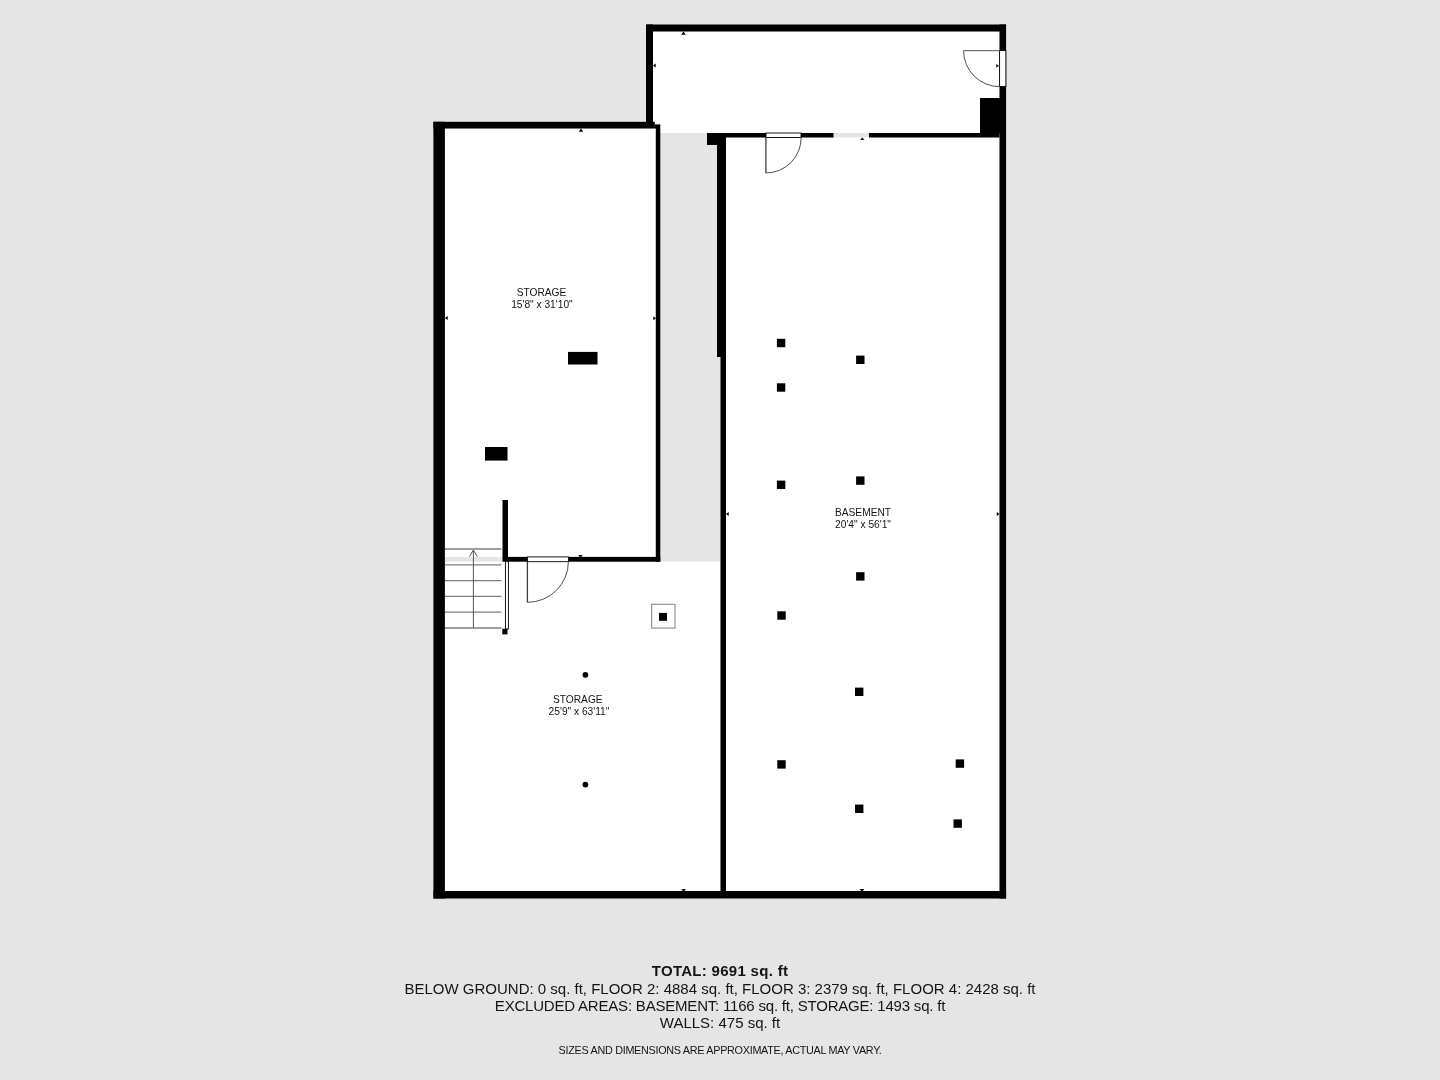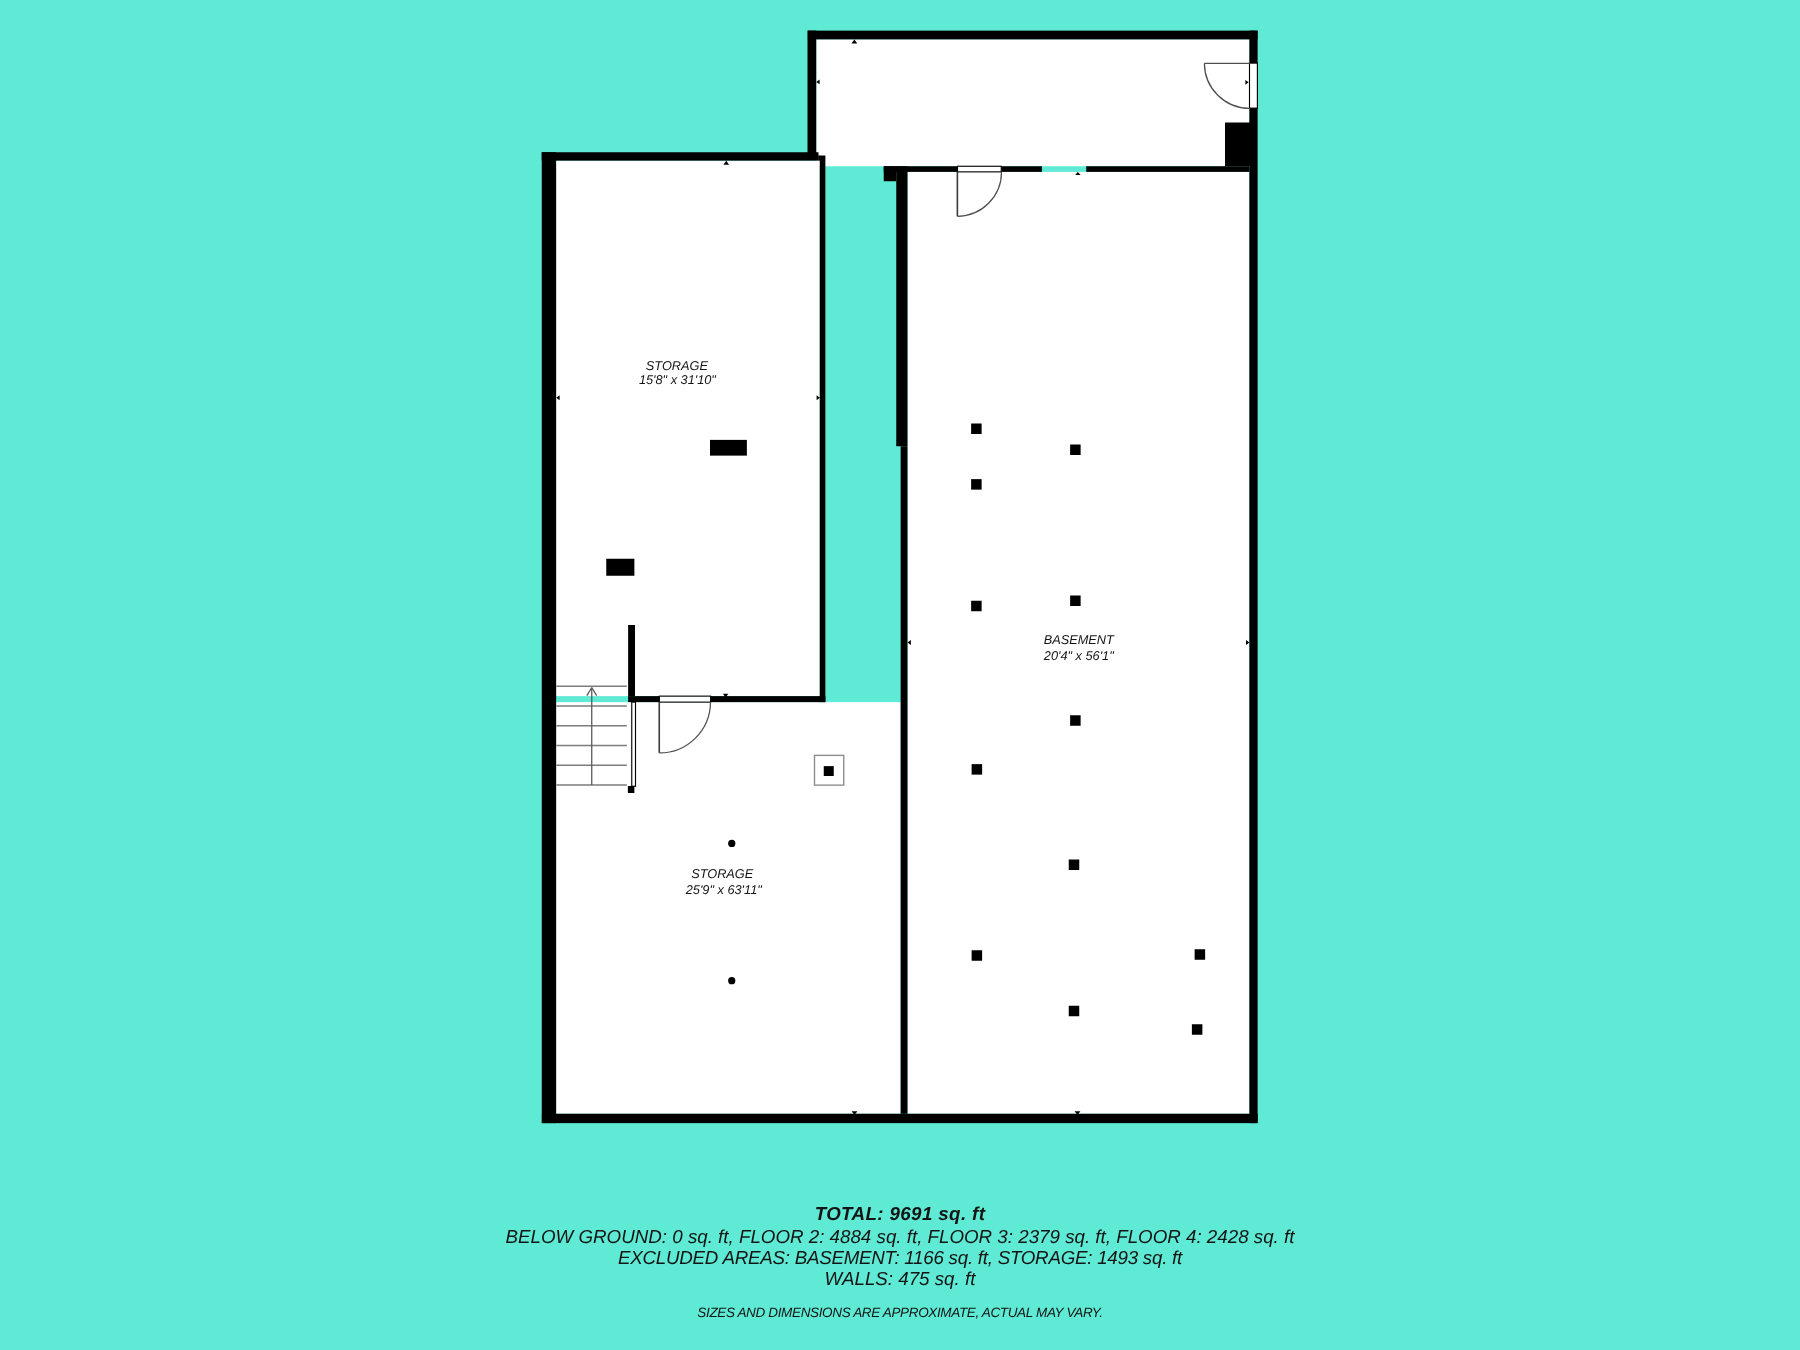--- a/index.html
+++ b/index.html
@@ -1,17 +1,17 @@
 <!DOCTYPE html>
 <html><head>
 <meta charset="utf-8">
 <style>
   html,body{margin:0;padding:0;background:#ffffff;}
-  .plan{position:relative;width:1440px;height:1080px;background:#5eead4;overflow:hidden;
-        font-family:"Liberation Sans", sans-serif;font-style:italic;}
+  .plan{position:relative;width:1440px;height:1080px;background:#e5e5e5;overflow:hidden;
+        font-family:"Liberation Sans", sans-serif;}
   svg{position:absolute;left:0;top:0;}
   text{fill:#141414;}
 </style>
 </head>
 <body>
 <div class="plan">
 <svg width="1440" height="1080" viewBox="0 0 1440 1080">
 
   <rect x="653" y="31.5" width="346.5" height="101.5" fill="#ffffff"></rect>
 

